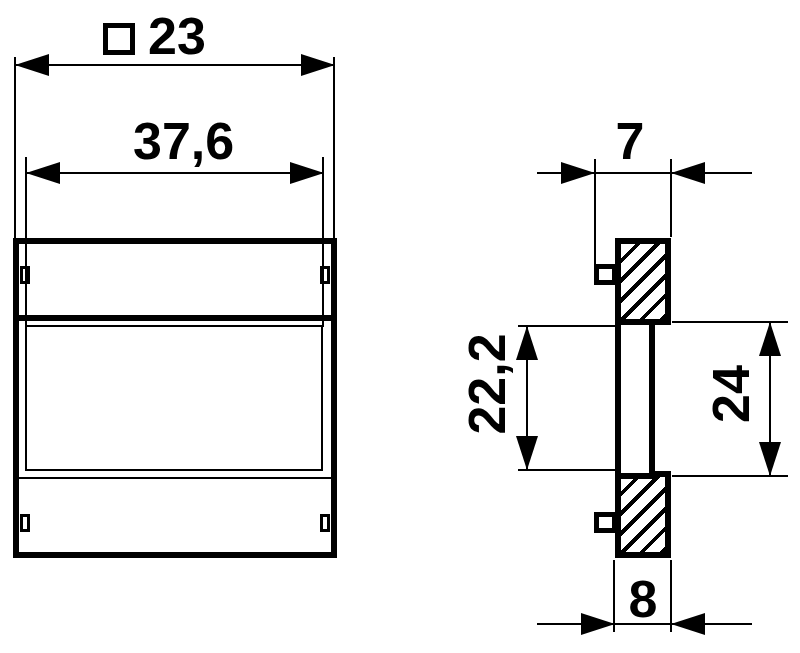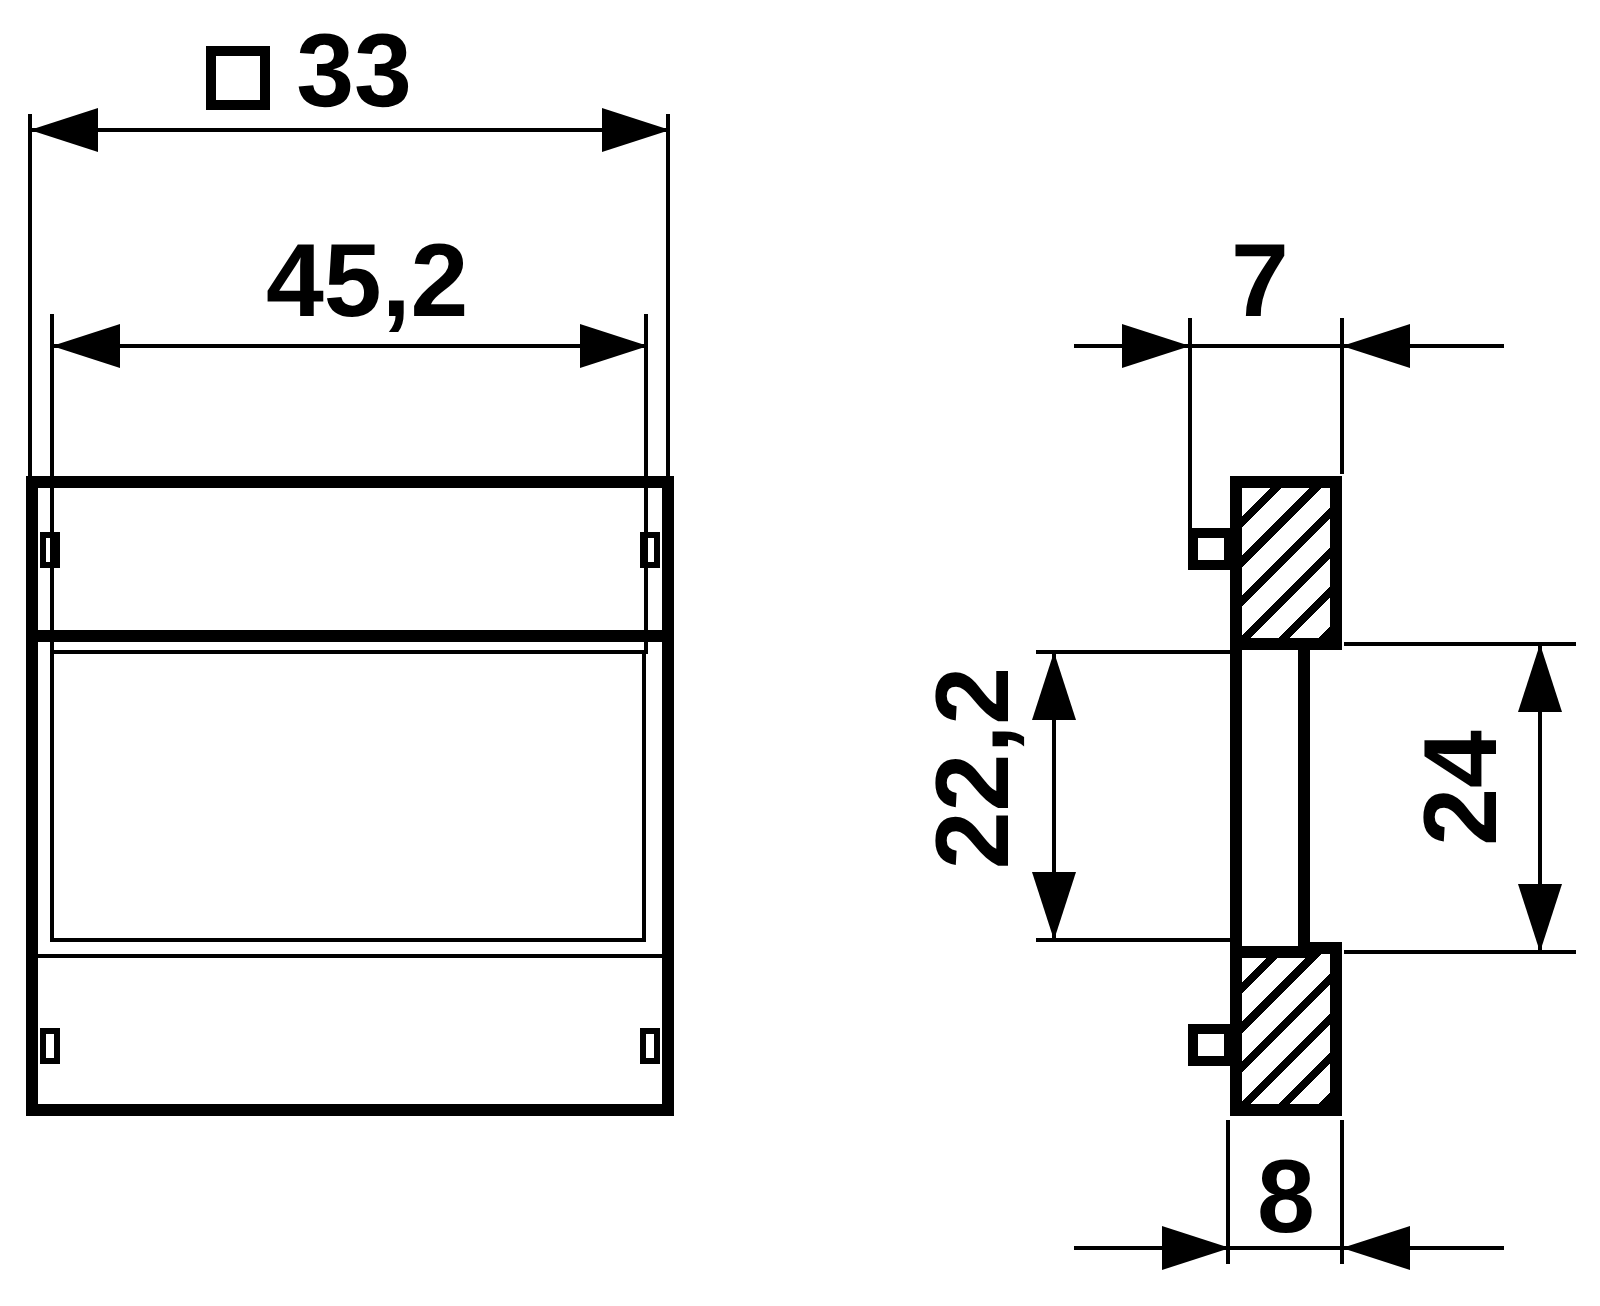--- a/index.html
+++ b/index.html
@@ -63,30 +63,30 @@
     <div class="box" style="left:320px; top:514px; width:10px; height:18px; border-width:3px;"></div>
   </div>
 
   <div>
     <div class="ln" style="left:14px; top:57px; width:2px; height:183px;"></div>
     <div class="ln" style="left:333px; top:57px; width:2px; height:183px;"></div>
     <div class="ln" style="left:15px; top:64px; width:320px; height:2px;"></div>
     <div class="arr left" style="left:15px; top:54px;"></div>
     <div class="arr right" style="left:301px; top:54px;"></div>
     <div class="sq-sym" style="left:103px; top:23px;"></div>
-    <div class="lbl" style="left:145px; top:10px; width:64px;">33</div>
+    <div class="lbl" style="left:145px; top:10px; width:64px;">23</div>
   </div>
 
   <div>
     <div class="ln" style="left:25px; top:157px; width:2px; height:170px;"></div>
     <div class="ln" style="left:322px; top:157px; width:2px; height:170px;"></div>
     <div class="ln" style="left:26px; top:172px; width:298px; height:2px;"></div>
     <div class="arr left" style="left:26px; top:162px;"></div>
     <div class="arr right" style="left:290px; top:162px;"></div>
-    <div class="lbl" style="left:133px; top:115px; width:100px;">45,2</div>
+    <div class="lbl" style="left:133px; top:115px; width:100px;">37,6</div>
   </div>
 
   <div>
 
     <div class="box hatch" style="left:615px; top:238px; width:56px; height:87px;"></div>
     <div class="box hatch" style="left:615px; top:471px; width:56px; height:87px;"></div>
 
     <div class="box" style="left:615px; top:319px; width:40px; height:160px;"></div>
 
     <div class="box" style="left:594px; top:264px; width:23px; height:21px; border-width:5px;"></div>

